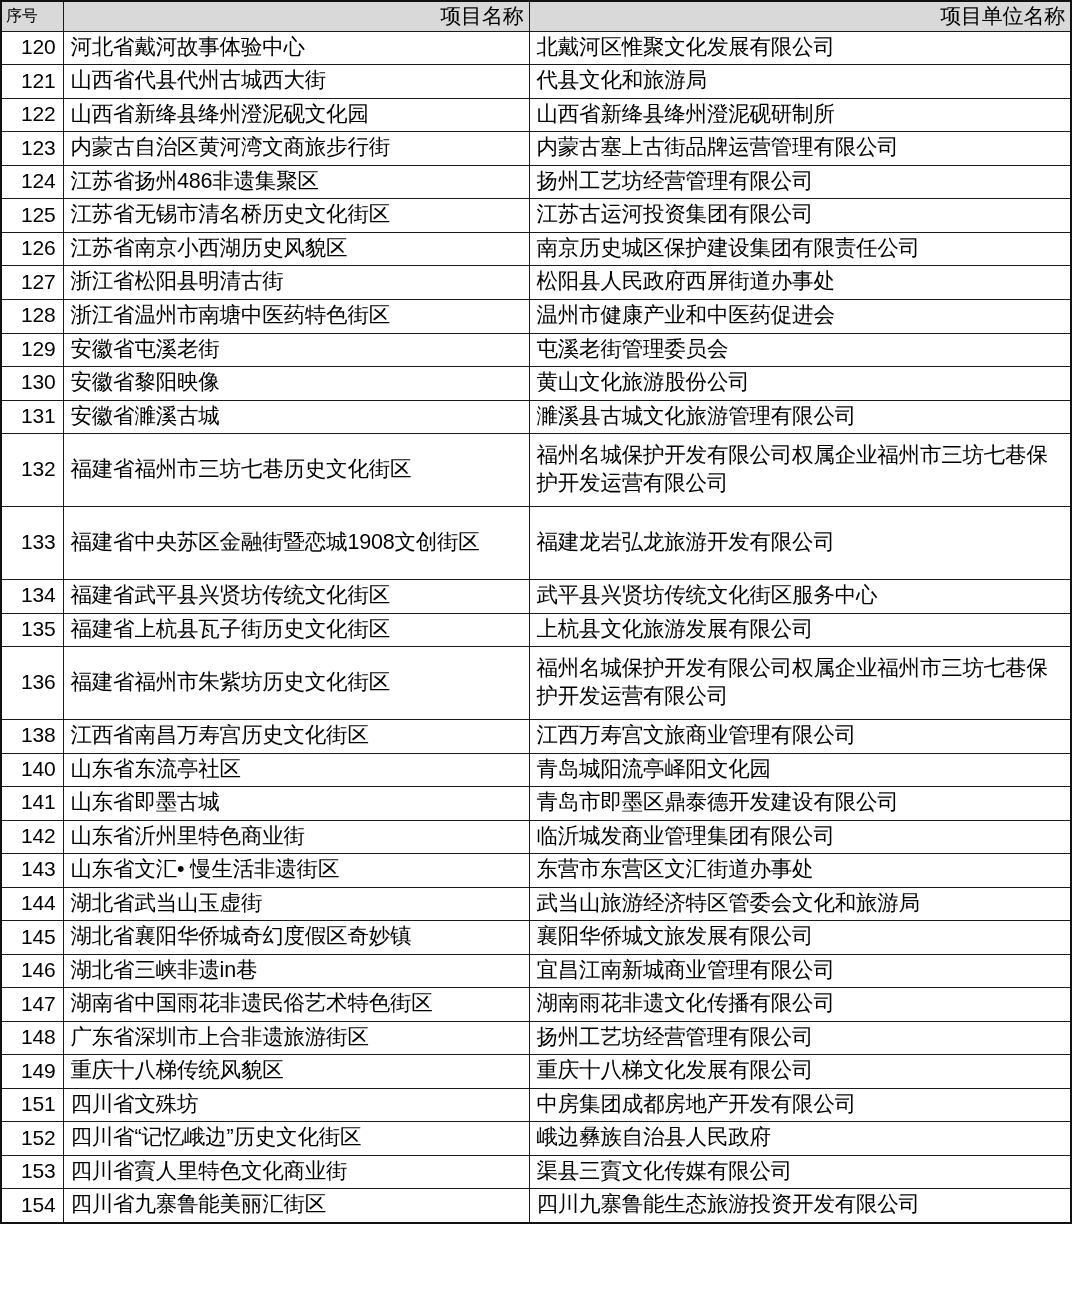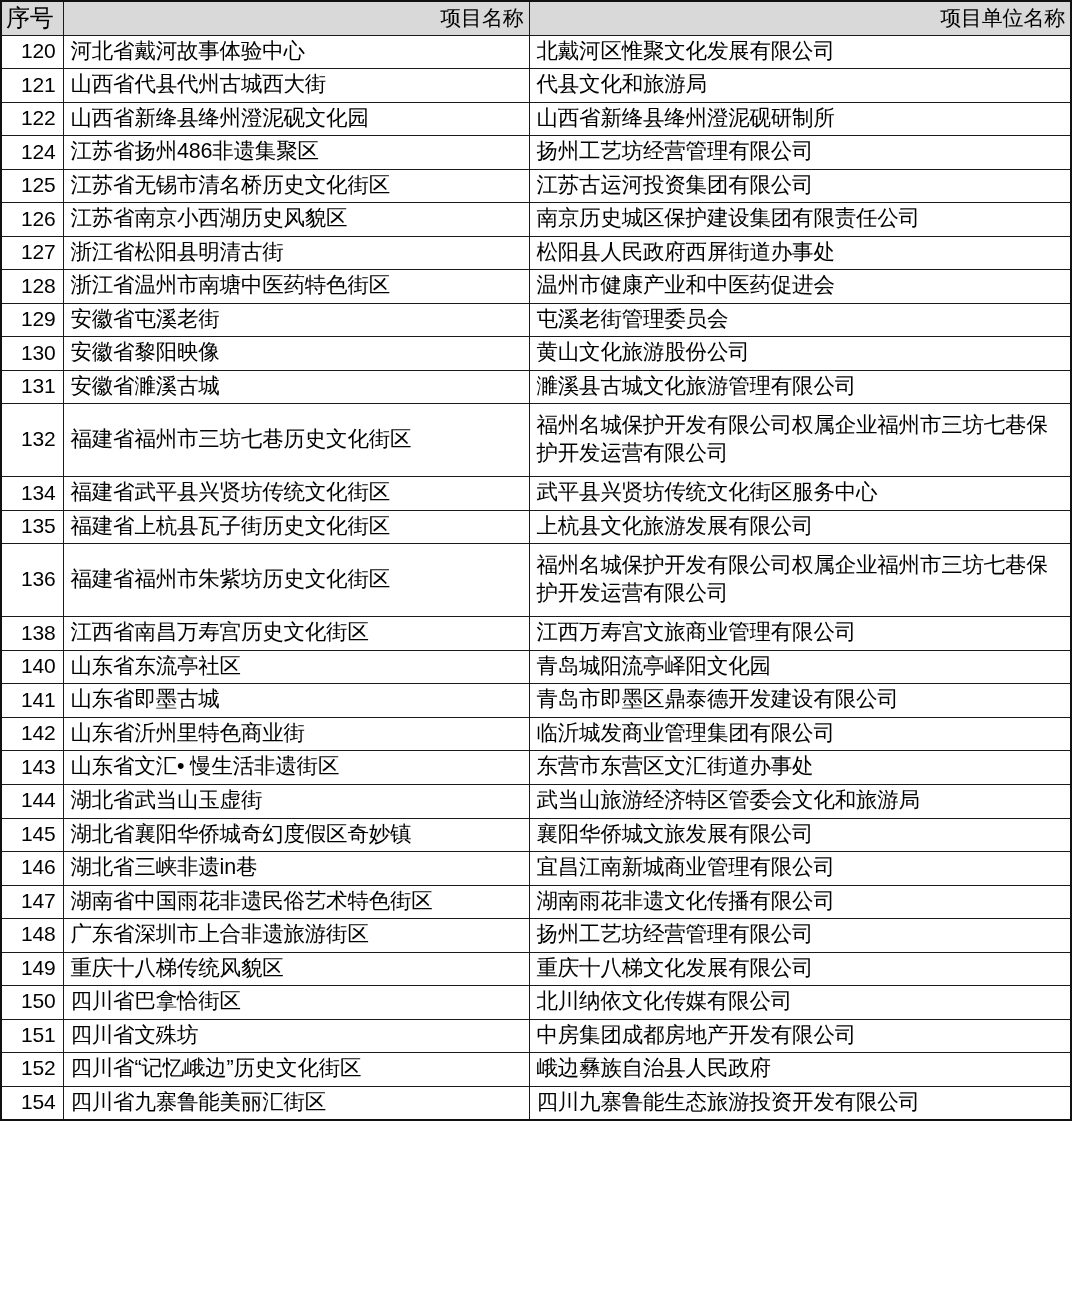--- a/index.html
+++ b/index.html
@@ -47,21 +47,21 @@
     text-align: right;
     font-weight: 400;
     height: 29px;
     padding-top: 1px;
     padding-bottom: 1px;
     font-size: 21px;
   }
   table.project-table thead th.seq-head {
     text-align: left;
     padding-left: 4px;
-    font-size: 24px;
+    font-size: 16px;
   }
   table.project-table td.seq {
     text-align: center;
     padding-left: 14px;
     padding-right: 2px;
     font-size: 21px;
     font-family: "Liberation Sans", "DejaVu Sans", sans-serif;
   }
   table.project-table td.name,
   table.project-table td.unit {
@@ -99,20 +99,25 @@
           <td class="seq">121</td>
           <td class="name">山西省代县代州古城西大街</td>
           <td class="unit">代县文化和旅游局</td>
         </tr>
         <tr class="r1">
           <td class="seq">122</td>
           <td class="name">山西省新绛县绛州澄泥砚文化园</td>
           <td class="unit">山西省新绛县绛州澄泥砚研制所</td>
         </tr>
         <tr class="r1">
+          <td class="seq">123</td>
+          <td class="name">内蒙古自治区黄河湾文商旅步行街</td>
+          <td class="unit">内蒙古塞上古街品牌运营管理有限公司</td>
+        </tr>
+        <tr class="r1">
           <td class="seq">124</td>
           <td class="name">江苏省扬州486非遗集聚区</td>
           <td class="unit">扬州工艺坊经营管理有限公司</td>
         </tr>
         <tr class="r1">
           <td class="seq">125</td>
           <td class="name">江苏省无锡市清名桥历史文化街区</td>
           <td class="unit">江苏古运河投资集团有限公司</td>
         </tr>
         <tr class="r1">
@@ -143,20 +148,25 @@
         <tr class="r1">
           <td class="seq">131</td>
           <td class="name">安徽省濉溪古城</td>
           <td class="unit">濉溪县古城文化旅游管理有限公司</td>
         </tr>
         <tr class="r2">
           <td class="seq">132</td>
           <td class="name">福建省福州市三坊七巷历史文化街区</td>
           <td class="unit">福州名城保护开发有限公司权属企业福州市三坊七巷保护开发运营有限公司</td>
         </tr>
+        <tr class="r2">
+          <td class="seq">133</td>
+          <td class="name">福建省中央苏区金融街暨恋城1908文创街区</td>
+          <td class="unit">福建龙岩弘龙旅游开发有限公司</td>
+        </tr>
         <tr class="r1">
           <td class="seq">134</td>
           <td class="name">福建省武平县兴贤坊传统文化街区</td>
           <td class="unit">武平县兴贤坊传统文化街区服务中心</td>
         </tr>
         <tr class="r1">
           <td class="seq">135</td>
           <td class="name">福建省上杭县瓦子街历史文化街区</td>
           <td class="unit">上杭县文化旅游发展有限公司</td>
         </tr>
@@ -214,33 +224,33 @@
           <td class="seq">148</td>
           <td class="name">广东省深圳市上合非遗旅游街区</td>
           <td class="unit">扬州工艺坊经营管理有限公司</td>
         </tr>
         <tr class="r1">
           <td class="seq">149</td>
           <td class="name">重庆十八梯传统风貌区</td>
           <td class="unit">重庆十八梯文化发展有限公司</td>
         </tr>
         <tr class="r1">
-          <td class="seq">150</td>
-          <td class="name">四川省巴拿恰街区</td>
-          <td class="unit">北川纳依文化传媒有限公司</td>
-        </tr>
-        <tr class="r1">
           <td class="seq">151</td>
           <td class="name">四川省文殊坊</td>
           <td class="unit">中房集团成都房地产开发有限公司</td>
         </tr>
         <tr class="r1">
           <td class="seq">152</td>
           <td class="name">四川省“记忆峨边”历史文化街区</td>
           <td class="unit">峨边彝族自治县人民政府</td>
+        </tr>
+        <tr class="r1">
+          <td class="seq">153</td>
+          <td class="name">四川省賨人里特色文化商业街</td>
+          <td class="unit">渠县三賨文化传媒有限公司</td>
         </tr>
         <tr class="r1">
           <td class="seq">154</td>
           <td class="name">四川省九寨鲁能美丽汇街区</td>
           <td class="unit">四川九寨鲁能生态旅游投资开发有限公司</td>
         </tr>
       </tbody>
   </table>
 </div>
 

